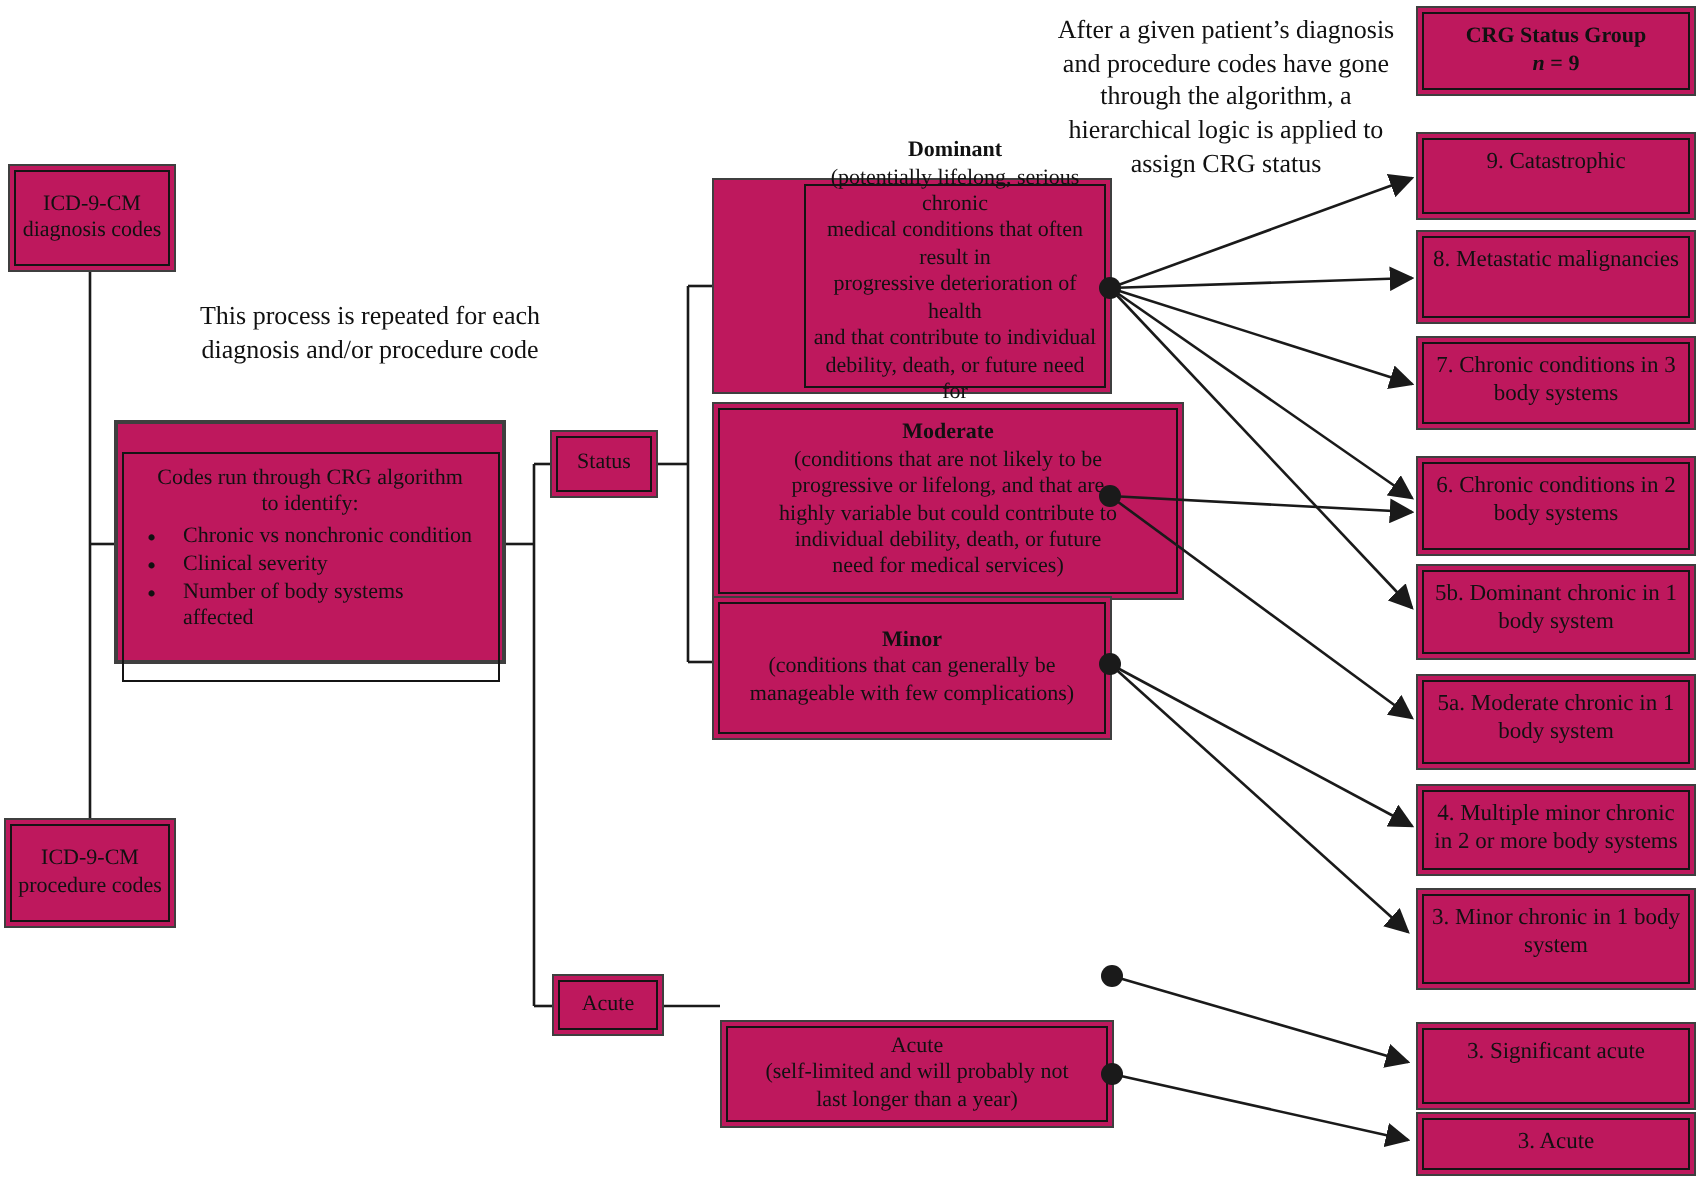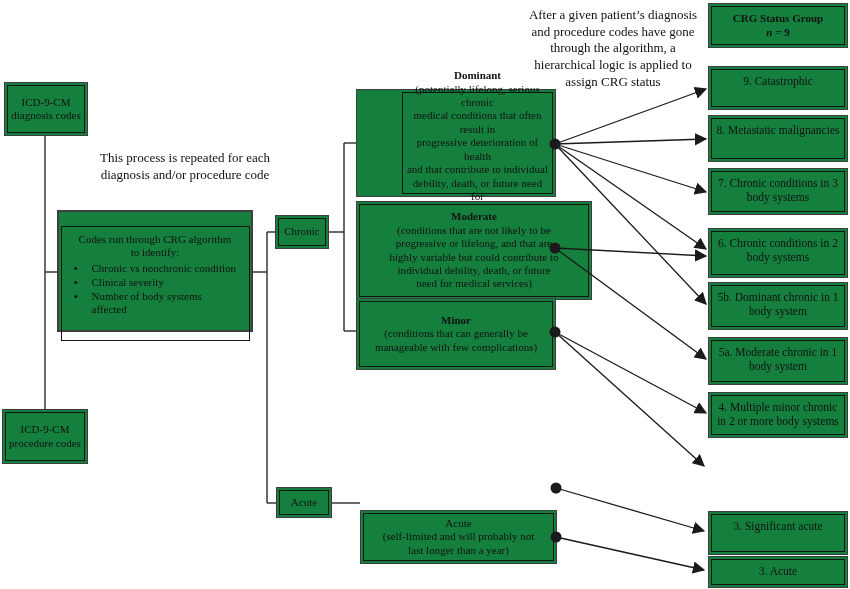--- a/index.html
+++ b/index.html
@@ -1,21 +1,21 @@
 <!DOCTYPE html>
 <html><head>
 <meta charset="utf-8">
 <style>
   html,body{margin:0;padding:0;background:#fff;}
   #canvas{
     position:relative;width:850px;height:589px;background:#fff;overflow:hidden;
     font-family:"Liberation Serif","DejaVu Serif",serif;color:#111;
   }
   
-  .dbox{position:absolute;background:#15803d;border:1.5px solid #3f3f3f;padding:2px;box-sizing:border-box;}
+  .dbox{position:absolute;background:#be185d;border:1.5px solid #3f3f3f;padding:2px;box-sizing:border-box;}
   .dbox .inner{
     border:1px solid #141414;width:100%;height:100%;box-sizing:border-box;
     display:flex;flex-direction:column;align-items:center;justify-content:center;
     text-align:center;font-size:11px;line-height:1.22;padding:1px 3px;
   }
   .dbox.emph{border-width:2.5px;padding:1.5px;}
   .dbox.emph .inner{border-width:1.5px;}
   .dbox.top .inner{justify-content:flex-start;padding-top:4px;}
   .bold{font-weight:bold;}
   [data-bind]{white-space:pre-line;}
@@ -56,21 +56,21 @@
 to identify:</div>
       <div class="bullets">
         <div class="bullet-item" data-bind="nodes.codes_box.items.0">Chronic vs nonchronic condition</div>
         <div class="bullet-item" data-bind="nodes.codes_box.items.1">Clinical severity</div>
         <div class="bullet-item" data-bind="nodes.codes_box.items.2">Number of body systems affected</div>
       </div>
     </div>
   </div>
 
   <div class="dbox" id="box-chronic" style="left:275px;top:215px;width:54px;height:34px;">
-    <div class="inner" data-bind="nodes.chronic">Chronic</div>
+    <div class="inner" data-bind="nodes.chronic">Status</div>
   </div>
   <div class="dbox" id="box-acute" style="left:276px;top:487px;width:56px;height:31px;">
     <div class="inner" data-bind="nodes.acute">Acute</div>
   </div>
 
   <div class="dbox" id="box-dominant" style="left:356px;top:89px;width:200px;height:108px;padding-left:45px;">
     <div class="inner">
       <div class="bold" data-bind="nodes.dominant.title">Dominant</div>
       <div data-bind="nodes.dominant.desc">(potentially lifelong, serious chronic
 medical conditions that often result in
@@ -138,20 +138,24 @@
 body system</div>
     </div>
   <div class="dbox top crg" id="node-crg5a" style="left:708px;top:337px;width:140px;height:48px;">
       <div class="inner" data-bind="crg_column.groups.5.label">5a. Moderate chronic in 1
 body system</div>
     </div>
   <div class="dbox top crg" id="node-crg4" style="left:708px;top:392px;width:140px;height:46px;">
       <div class="inner" data-bind="crg_column.groups.6.label">4. Multiple minor chronic
 in 2 or more body systems</div>
     </div>
+  <div class="dbox top crg" id="node-crg3" style="left:708px;top:444px;width:140px;height:51px;">
+      <div class="inner" data-bind="crg_column.groups.7.label">3. Minor chronic in 1 body
+system</div>
+    </div>
   <div class="dbox top crg" id="node-crg2" style="left:708px;top:511px;width:140px;height:44px;">
       <div class="inner" data-bind="crg_column.groups.8.label">3. Significant acute</div>
     </div>
   <div class="dbox top crg" id="node-crg1" style="left:708px;top:556px;width:140px;height:32px;">
       <div class="inner" data-bind="crg_column.groups.9.label">3. Acute</div>
     </div>
 
   <svg id="overlay" width="850" height="589" viewBox="0 0 850 589">
       <defs>
         <marker id="arr" viewBox="0 0 10 10" refX="9" refY="5" markerWidth="9.5" markerHeight="9.5" orient="auto-start-reverse">

